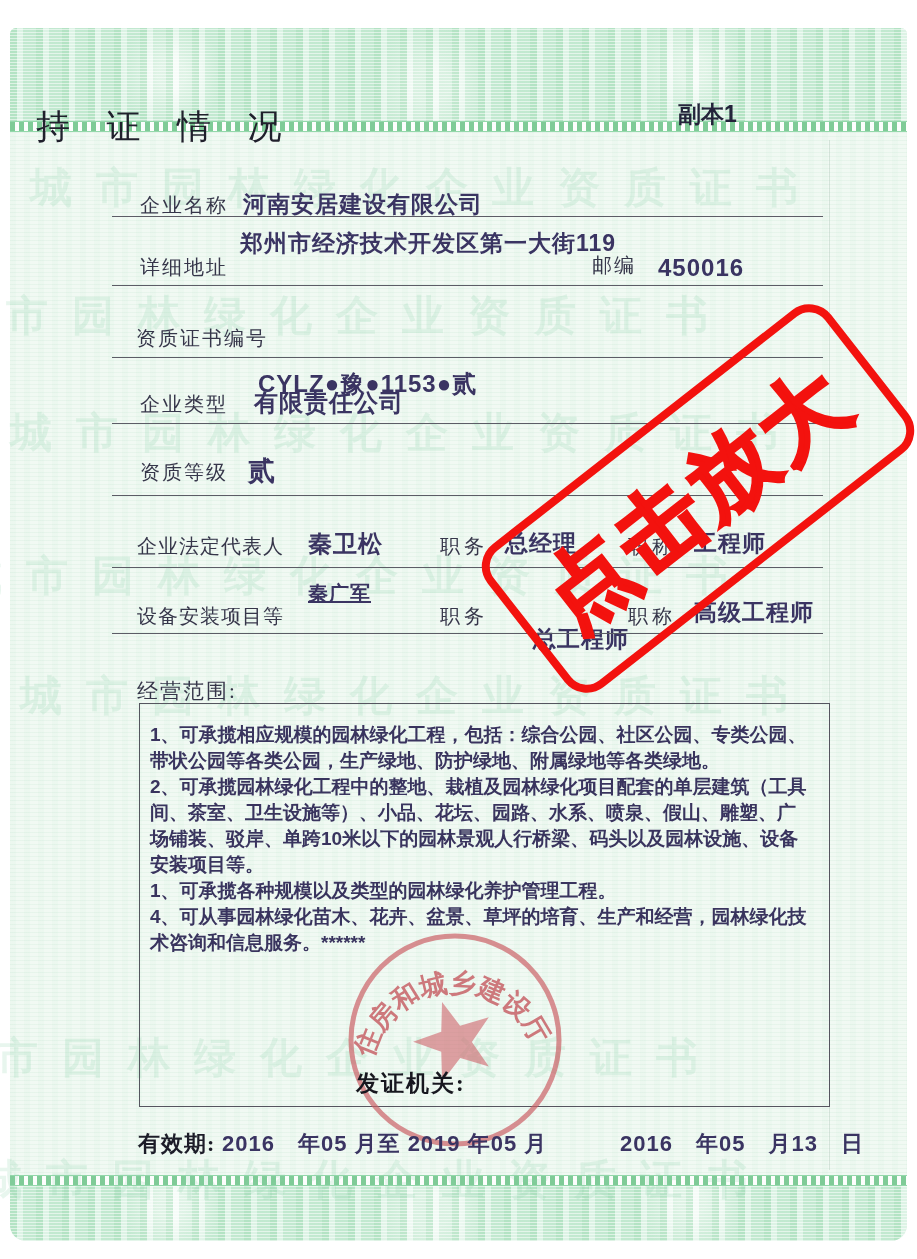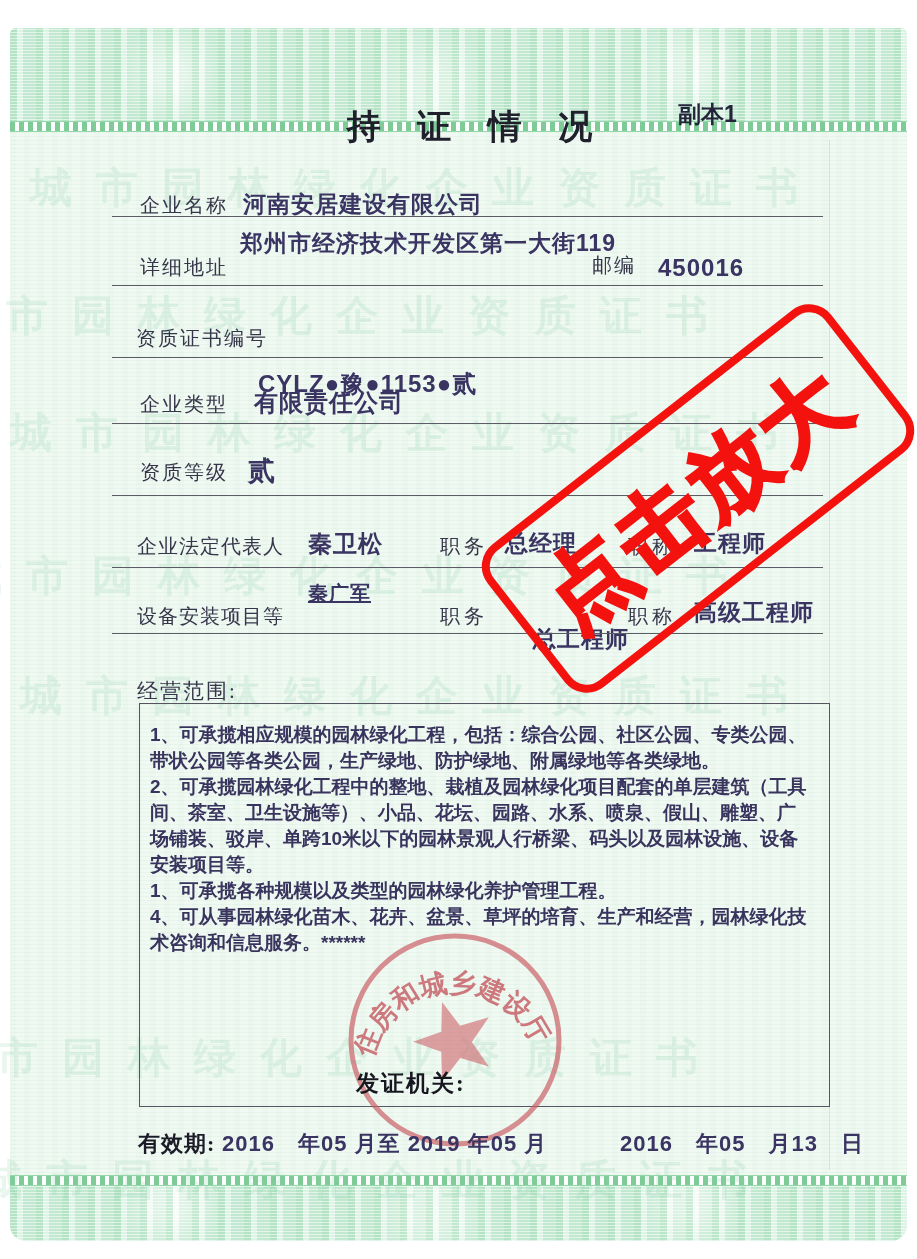--- a/index.html
+++ b/index.html
@@ -45,21 +45,21 @@
     font-family:"Liberation Serif","DejaVu Serif",serif;
     pointer-events:none;
   }
   .fold{
     position:absolute;left:829px;top:140px;width:1px;height:1030px;
     background:rgba(150,175,162,0.30);
   }
   
   .title{
     position:absolute;left:0;top:104px;width:100%;padding-left:36px;box-sizing:border-box;
-    text-align:center;font-size:34px;font-weight:700;letter-spacing:14px;
+    font-size:34px;font-weight:400;letter-spacing:14px;
     color:#20202c;
   }
   .copy{
     position:absolute;left:678px;top:99px;
     font-family:"Liberation Sans","DejaVu Sans",sans-serif;
     font-size:23px;font-weight:700;color:#23233a;
   }
   .lbl{
     position:absolute;font-size:20px;color:#36364a;letter-spacing:2px;
   }

